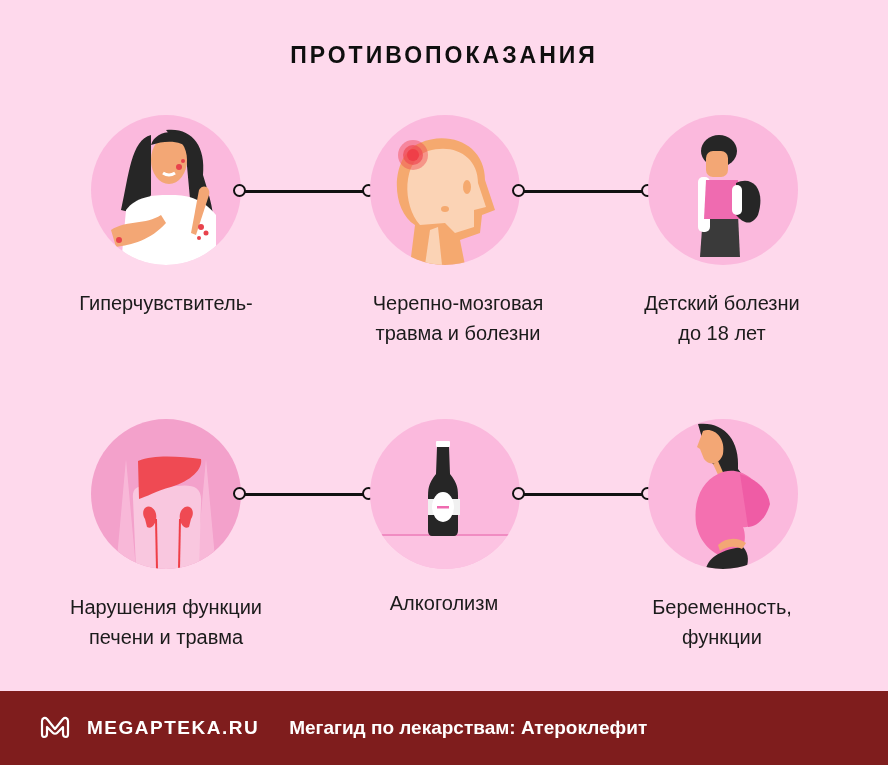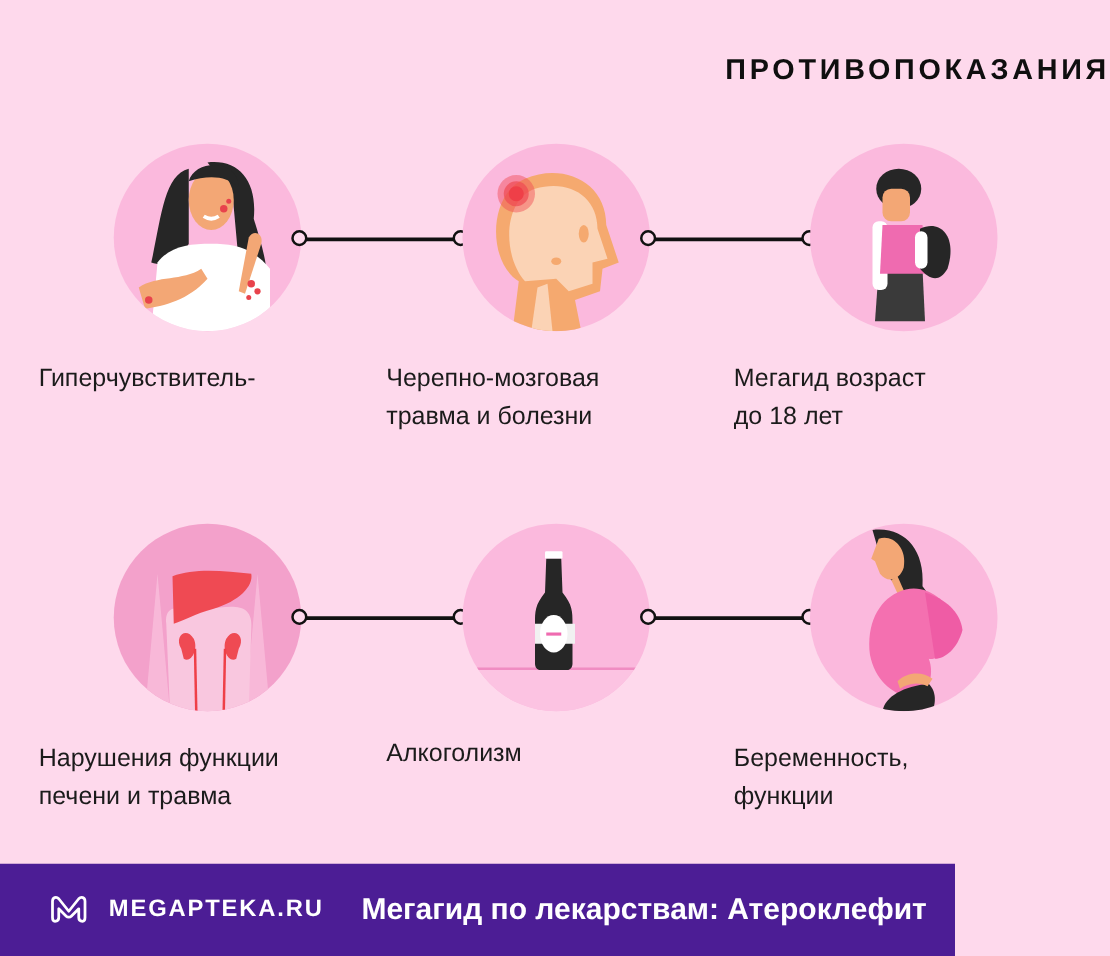--- a/index.html
+++ b/index.html
@@ -5,52 +5,52 @@
   * { box-sizing: border-box; margin: 0; padding: 0; }
   html, body { width: 888px; height: 765px; overflow: hidden; }
   body {
     background: #fed9ec;
     font-family: "Liberation Sans", "DejaVu Sans", sans-serif;
     color: #1b1b1b;
     position: relative;
   }
   .title {
     position: absolute; top: 42px; left: 0; width: 888px;
-    text-align: right; font-size: 23px; font-weight: 700;
+    text-align: center; font-size: 23px; font-weight: 700;
     letter-spacing: 3px; color: #0f0f0f;
   }
   .circle {
     position: absolute; width: 150px; height: 150px; border-radius: 50%;
     background: #fbb9dd; overflow: hidden;
   }
   .circle svg { position: absolute; left: 0; top: 0; width: 150px; height: 150px; }
   .connector { position: absolute; height: 14px; }
   .connector .line {
     position: absolute; left: 7px; right: 7px; top: 6px; height: 2.5px; background: #111;
   }
   .connector .dot {
     position: absolute; top: 0; width: 13px; height: 13px; border-radius: 50%;
     border: 2.5px solid #111; background: #fed9ec;
   }
   .connector .dot.l { left: 0; }
   .connector .dot.r { right: 0; }
   .label {
-    position: absolute; width: 270px; text-align: left;
+    position: absolute; width: 270px; text-align: center;
     font-size: 20px; line-height: 30px; color: #1b1b1b;
   }
   .footer {
-    position: absolute; left: 0; top: 691px; width: 764px; height: 74px;
-    background: #4c1d95; display: flex; align-items: center;
+    position: absolute; left: 0; top: 691px; width: 888px; height: 74px;
+    background: #7f1d1d; display: flex; align-items: center;
   }
   .footer .logo-icon { margin-left: 40px; width: 30px; height: 26px; }
   .footer .brand {
     margin-left: 17px; color: #fff; font-weight: 700; font-size: 19px; letter-spacing: 1.5px;
   }
   .footer .tagline {
-    margin-left: 30px; color: #fff; font-weight: 700; font-size: 24px;
+    margin-left: 30px; color: #fff; font-weight: 700; font-size: 19px;
   }
 </style>
 </head>
 <body>
 
 <div class="title">ПРОТИВОПОКАЗАНИЯ</div>
 
 <div class="circle" style="left:91px; top:115px;">
   <svg viewBox="0 0 150 150">
     <path d="M60 20 C40 25 38 60 30 95 C45 100 55 90 60 80 Z" fill="#262626"></path>
@@ -99,26 +99,26 @@
     <rect x="50" y="62" width="12" height="55" rx="5" fill="#ffffff"></rect>
     <path d="M58 65 L90 65 L92 104 L56 104 Z" fill="#ef6bb0"></path>
     <path d="M88 68 C105 60 118 75 110 100 C103 112 95 108 88 100 Z" fill="#262626"></path>
     <rect x="84" y="70" width="10" height="30" rx="5" fill="#ffffff"></rect>
   </svg>
 </div>
 
 <div class="label" style="left:31px; top:288px;">
   <div>Гиперчувствитель-</div>
 </div>
-<div class="label" style="left:309px; top:288px;">
+<div class="label" style="left:323px; top:288px;">
   <div>Черепно-мозговая</div>
   <div>травма и болезни</div>
 </div>
 <div class="label" style="left:587px; top:288px;">
-  <div>Мегагид возраст</div>
+  <div>Детский болезни</div>
   <div>до 18 лет</div>
 </div>
 
 <div class="circle" style="left:91px; top:419px; background:#f3a1cb;">
   <svg viewBox="0 0 150 150">
     <path d="M25 150 L35 40 L45 150 Z" fill="#f8b8d8"></path>
     <path d="M125 150 L115 40 L105 150 Z" fill="#f8b8d8"></path>
     <path d="M42 80 C40 60 60 70 75 68 C95 66 112 62 110 85 L108 150 L45 150 Z" fill="#f9c7df"></path>
     <path d="M47 42 C65 35 90 38 110 40 C112 50 100 62 80 68 C65 72 55 78 48 80 Z" fill="#ef4a53"></path>
     <path d="M54 100 C48 90 58 82 64 92 C68 100 62 112 56 108 Z" fill="#ef4a53"></path>

